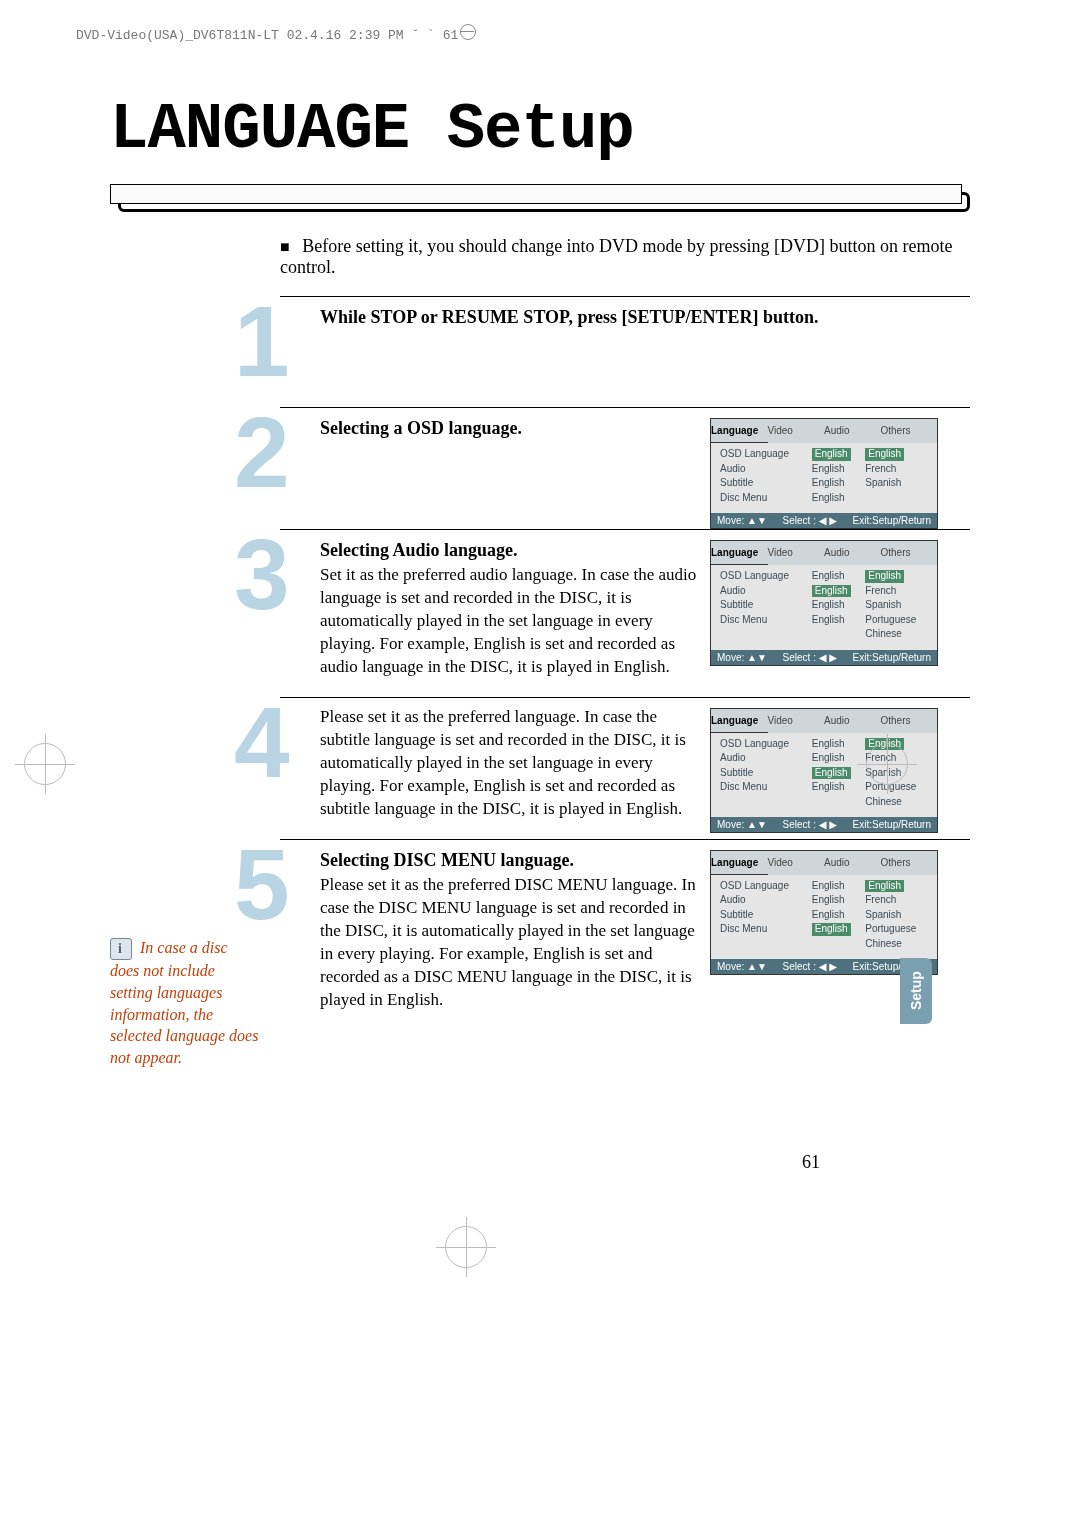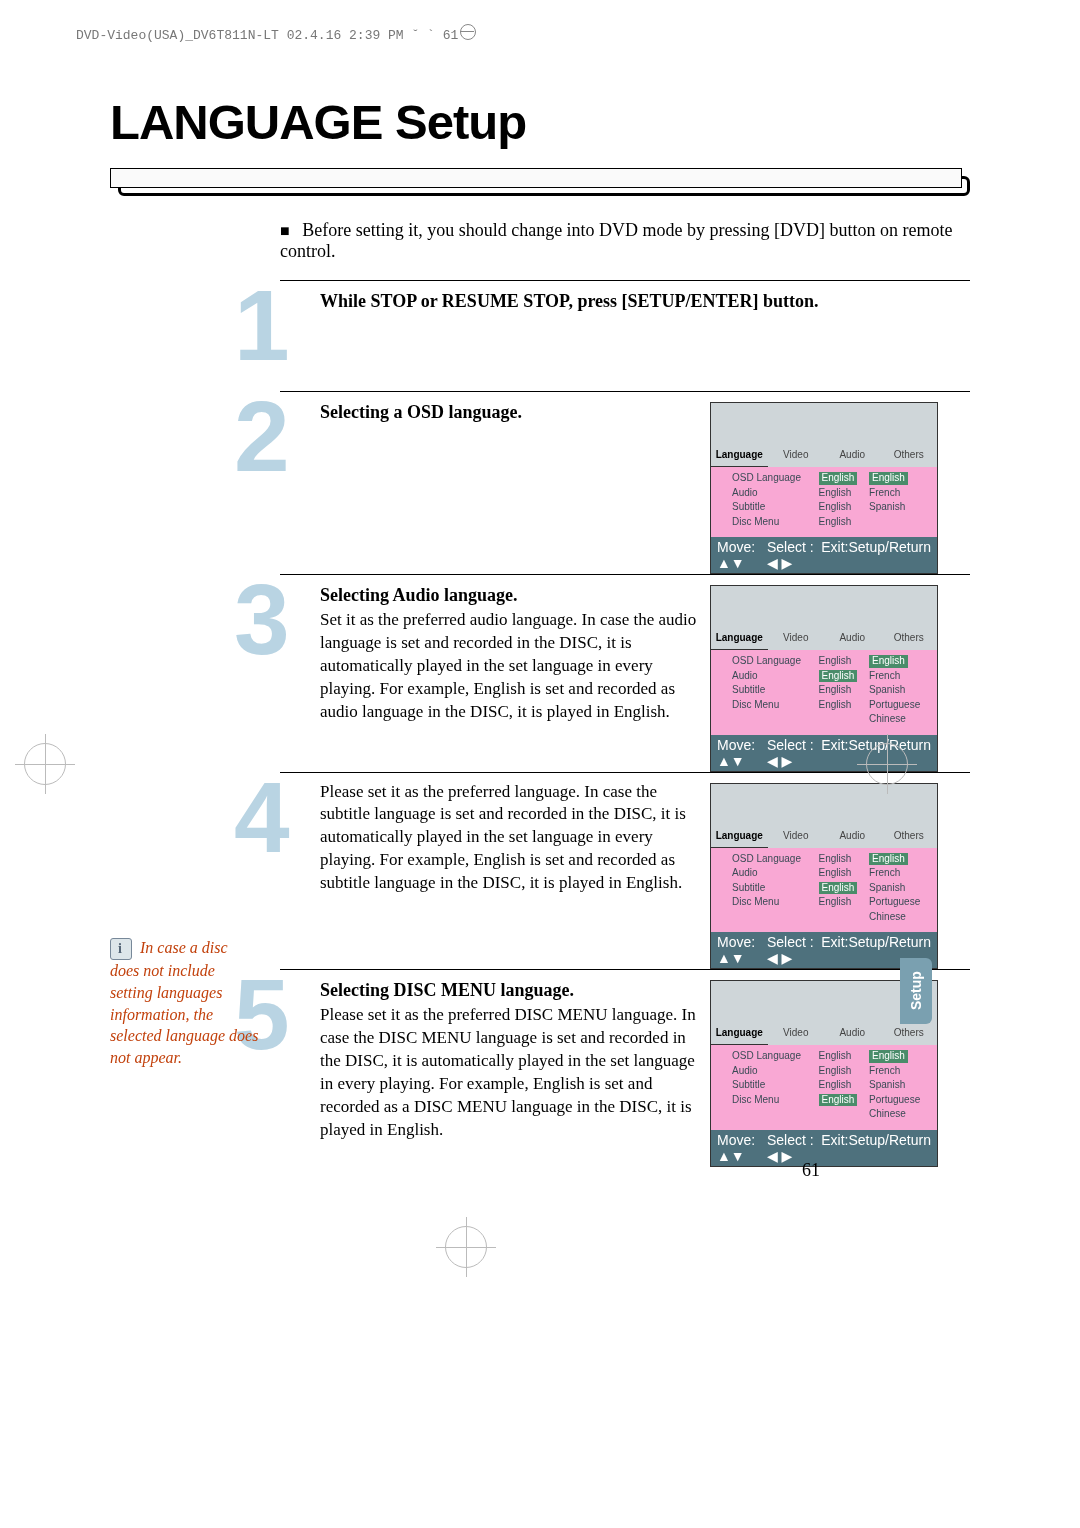--- a/index.html
+++ b/index.html
@@ -42,23 +42,23 @@
     height: 1px;
     background: #888;
   }
   .content {
     position: absolute;
     top: 94px;
     left: 110px;
     width: 860px;
   }
   .title {
-    font-family: Liberation Sans, sans-serif;
+    font-family: Liberation Mono, monospace;
     font-weight: 900;
-    font-size: 49px;
+    font-size: 64px;
     letter-spacing: -1px;
     margin-bottom: 18px;
   }
   .intro-box {
     position: relative;
     padding: 14px 18px;
     font-size: 18px;
   }
   .intro-box .bg {
     position: absolute;
@@ -143,34 +143,32 @@
     font-size: 10px;
     align-self: flex-start;
   }
   .osd-tabs {
     display: flex;
     background: #cfd6d9;
     font-size: 10px;
   }
   .osd-tabs div {
     flex: 1;
-    text-align: center;
     padding: 6px 0;
     color: #444;
-    margin-top: 40px;
   }
   .osd-tabs .active {
     font-weight: bold;
     color: #000;
     border-bottom: 1px solid #333;
   }
   .osd-body {
     display: flex;
-    background: #f9a8d4;
-    padding: 4px 6px 8px 18px;
+    background: #e5e5e5;
+    padding: 4px 6px 8px 6px;
     min-height: 52px;
   }
   .osd-col1 {
     flex: 1.2;
     color: #3a4a55;
   }
   .osd-col2 {
     flex: 0.7;
     color: #3a4a55;
   }
@@ -184,21 +182,21 @@
   }
   .sel {
     background: #4a8c6a;
     color: #fff;
     padding: 0 3px;
     display: inline-block;
   }
   .osd-footer {
     background: #4e717d;
     color: #fff;
-    font-size: 14px;
+    font-size: 10px;
     padding: 2px 6px;
     display: flex;
     justify-content: space-between;
   }
   .note-box {
     position: absolute;
     left: 110px;
     top: 937px;
     width: 150px;
     font-style: italic;
@@ -243,21 +241,20 @@
     text-align: center;
     writing-mode: vertical-rl;
     transform: rotate(180deg);
     line-height: 32px;
   }
   .page-num {
     position: absolute;
     right: 112px;
     top: 1152px;
     font-size: 18px;
-    margin-top: 8px;
   }
   .crop-frame {
     position: absolute;
     pointer-events: none;
   }
   .crop-frame.left {
     left: 24px;
     top: 50%;
     width: 40px;
     height: 40px;

